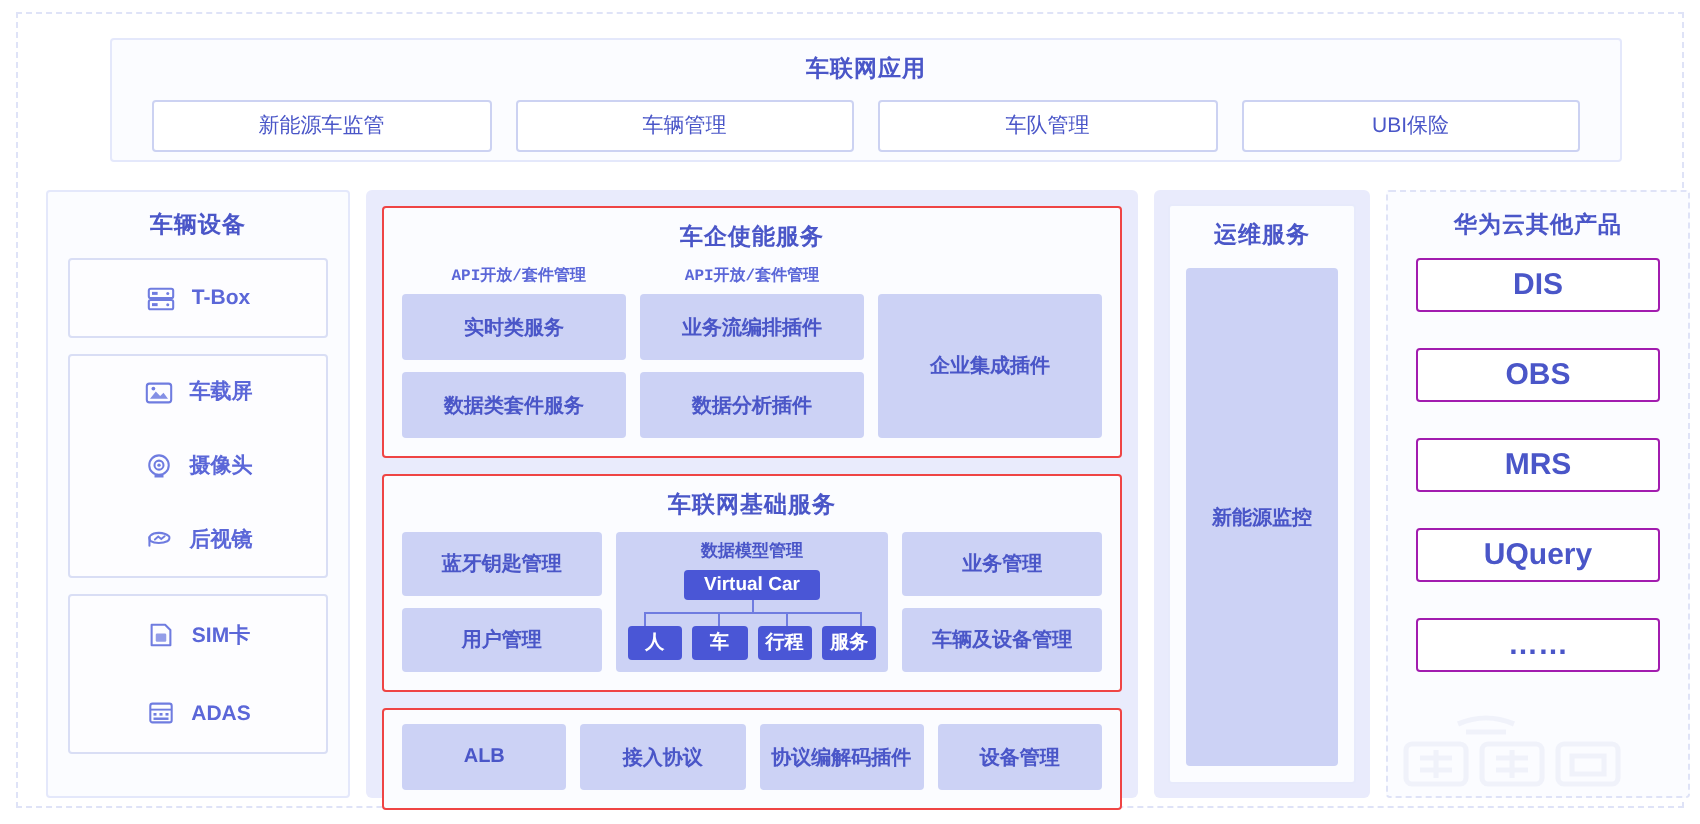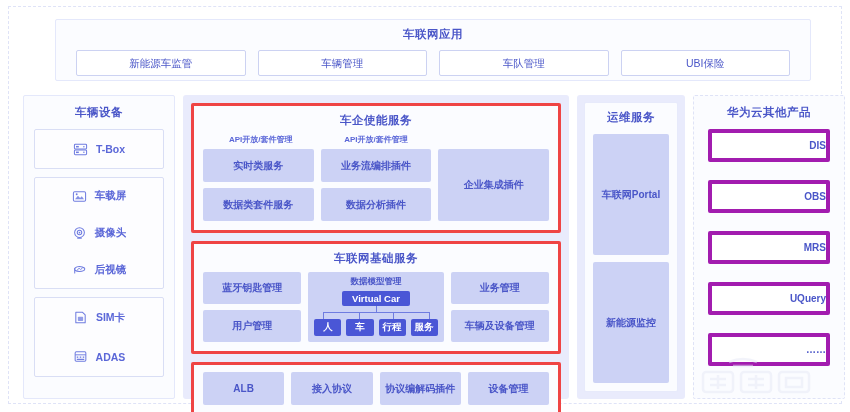--- a/index.html
+++ b/index.html
@@ -65,29 +65,29 @@
     display:flex;align-items:center;justify-content:center;
   }
   .dev-item .ico svg{display:block;}
   
   .col-main{
     flex:1;margin-right:8px;
     background:#e9ebfc;border-radius:3px;box-sizing:border-box;
     padding:8px;display:flex;flex-direction:column;
   }
   .panel{
-    background:#fbfcff;border:3px solid #ef4444;border-radius:2px;
+    background:#fbfcff;border:1px solid #ef4444;border-radius:2px;
     box-sizing:border-box;padding:7px 9px 9px 9px;margin-bottom:8px;
   }
   .panel:last-child{margin-bottom:0;}
   .panel-title{
     text-align:center;font-size:11.5px;font-weight:bold;color:#4a56c8;
     margin-bottom:6px;letter-spacing:.5px;
   }
-  .sub-lbl-row{display:flex;margin-bottom:4px;}
+  .sub-lbl-row{display:flex;margin-bottom:4px;font-family:Liberation Mono, monospace;}
   .sub-lbl{flex:1;text-align:center;font-size:8px;color:#5b67d8;font-weight:bold;}
   .chip{
     background:#ccd2f5;border-radius:2px;color:#4a56c8;
     font-size:10px;font-weight:bold;text-align:center;
     display:flex;align-items:center;justify-content:center;
     height:33px;box-sizing:border-box;
   }
   
   .en-grid{display:flex;gap:7px;}
   .en-colA,.en-colB{flex:1;display:flex;flex-direction:column;gap:6px;}
@@ -137,22 +137,22 @@
   }
   .ops-box:last-child{margin-bottom:0;}
   
   .col-hw{
     width:152px;
     border:1px dashed #dfe3f7;background:#fbfcff;box-sizing:border-box;
     border-radius:2px;padding:9px 14px 0 14px;
     display:flex;flex-direction:column;
   }
   .hw-item{
-    border:4px solid #a21caf;background:#ffffff;border-radius:2px;
-    font-size:10px;font-weight:bold;color:#4a56c8;text-align:right;
+    border:1px solid #a21caf;background:#ffffff;border-radius:2px;
+    font-size:15px;font-weight:bold;color:#4a56c8;text-align:center;
     height:25px;line-height:25px;margin-bottom:18px;
   }
   
   .wm{
     position:absolute;right:16px;bottom:6px;width:132px;height:44px;
     opacity:.5;pointer-events:none;
   }
 </style>
 </head>
 <body>
@@ -314,21 +314,20 @@
           <div class="chip">接入协议</div>
           <div class="chip">协议编解码插件</div>
           <div class="chip">设备管理</div>
         </div>
       </div>
     </div>
 
     <div class="col-ops">
       <div class="ops-inner">
         <div class="col-title">运维服务</div>
-        <div class="ops-box">车联网Portal</div>
         <div class="ops-box">新能源监控</div>
       </div>
     </div>
 
     <div class="col-hw">
       <div class="col-title">华为云其他产品</div>
       <div class="hw-item">DIS</div>
       <div class="hw-item">OBS</div>
       <div class="hw-item">MRS</div>
       <div class="hw-item">UQuery</div>

